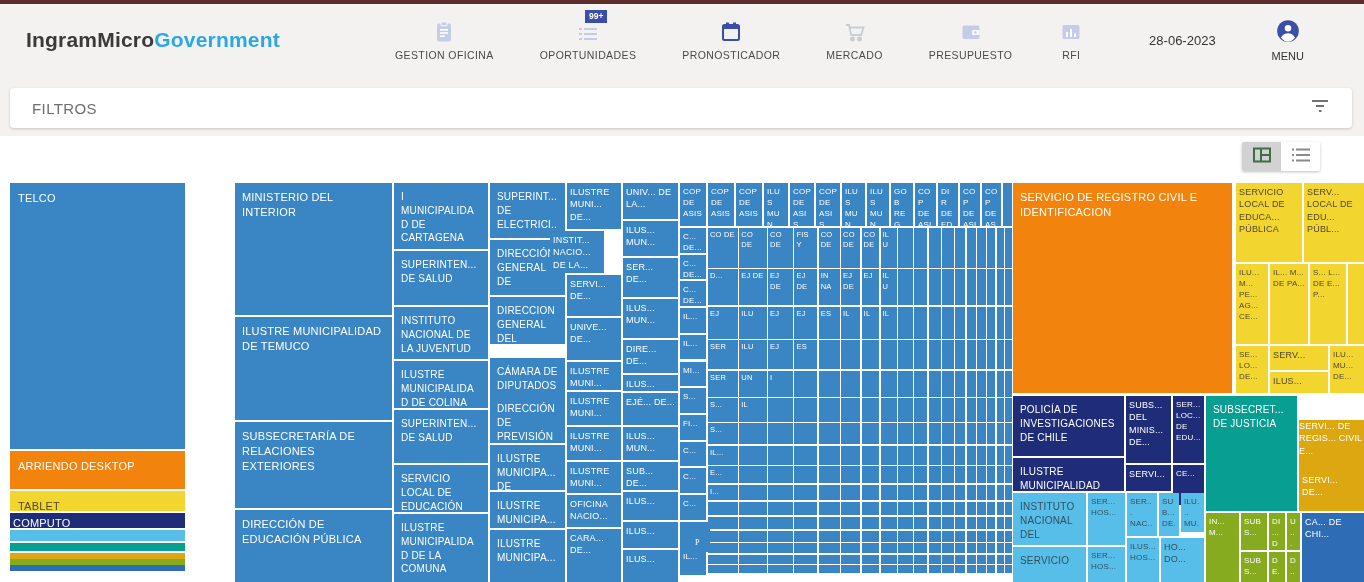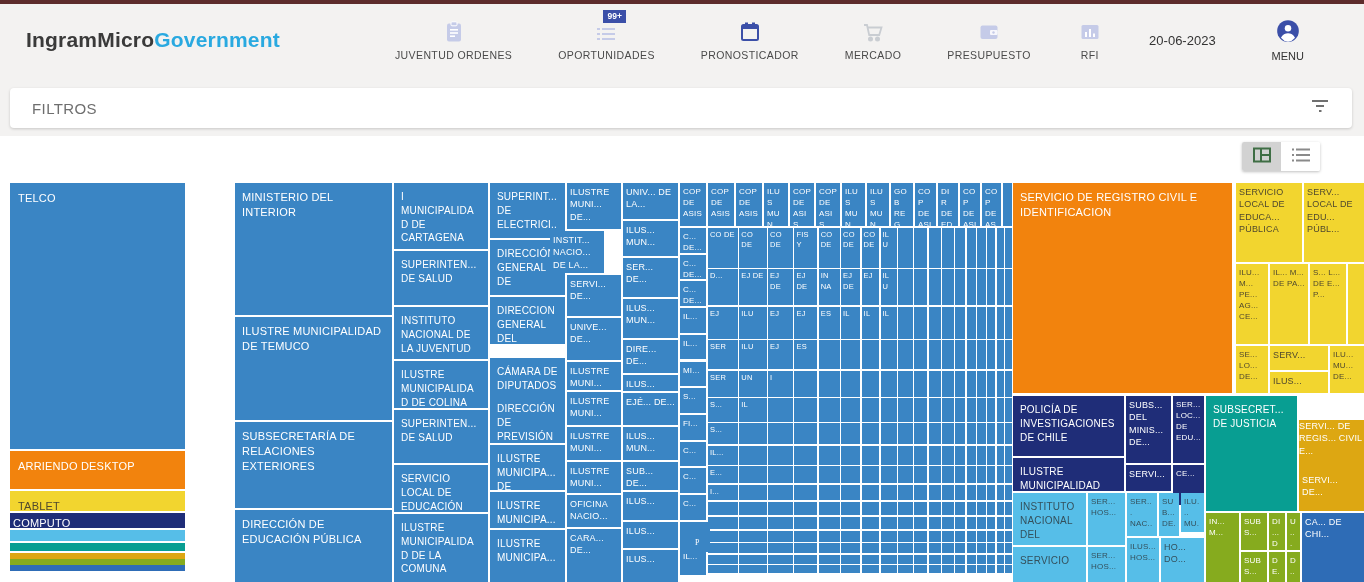--- a/index.html
+++ b/index.html
@@ -52,21 +52,21 @@
     <div class="nav-item">
       <span class="ic">
           <svg width="24" height="24" viewBox="0 0 24 24">
             <rect x="5" y="3.5" width="14" height="18" rx="2" fill="#c5cbe8"></rect>
             <rect x="9" y="1.8" width="6" height="4" rx="1" fill="#c5cbe8" stroke="#fff" stroke-width="1"></rect>
             <rect x="8" y="9" width="8" height="1.6" fill="#fff"></rect>
             <rect x="8" y="12.2" width="8" height="1.6" fill="#fff"></rect>
             <rect x="8" y="15.4" width="5" height="1.6" fill="#fff"></rect>
           </svg>
         </span>
-      <span class="lbl">JUVENTUD ORDENES</span>
+      <span class="lbl">GESTION OFICINA</span>
     </div>
     <div class="nav-item">
       <span class="ic">
           <svg width="24" height="24" viewBox="0 0 24 24">
             <rect x="3" y="8" width="3" height="2" fill="#c5cbe8"></rect>
             <rect x="8" y="8" width="13" height="2" fill="#c5cbe8"></rect>
             <rect x="3" y="13" width="3" height="2" fill="#c5cbe8"></rect>
             <rect x="8" y="13" width="13" height="2" fill="#c5cbe8"></rect>
             <rect x="3" y="18" width="3" height="2" fill="#c5cbe8"></rect>
             <rect x="8" y="18" width="13" height="2" fill="#c5cbe8"></rect>
@@ -112,21 +112,21 @@
             <rect x="3.5" y="5" width="17" height="14" rx="1.5" fill="#c5cbe8"></rect>
             <rect x="7" y="12" width="2" height="5" fill="#fff"></rect>
             <rect x="11" y="9" width="2" height="8" fill="#fff"></rect>
             <rect x="15" y="13.5" width="2" height="3.5" fill="#fff"></rect>
           </svg>
         </span>
       <span class="lbl">RFI</span>
     </div>
   </div>
   <div class="hdr-right">
-    <span class="date">20-06-2023</span>
+    <span class="date">28-06-2023</span>
     <div class="menu">
       <span class="ic"><svg width="26" height="26" viewBox="0 0 24 24">
             <circle cx="12" cy="12" r="10" fill="#3b4fa8"></circle>
             <circle cx="12" cy="9.5" r="3" fill="#fff"></circle>
             <path d="M5.5 18.2c1.4-3 4-4.2 6.5-4.2s5.1 1.2 6.5 4.2A10 10 0 0 1 12 22a10 10 0 0 1-6.5-3.8z" fill="#fff"></path>
           </svg></span>
       <span class="lbl">MENU</span>
     </div>
   </div>
 </div>

